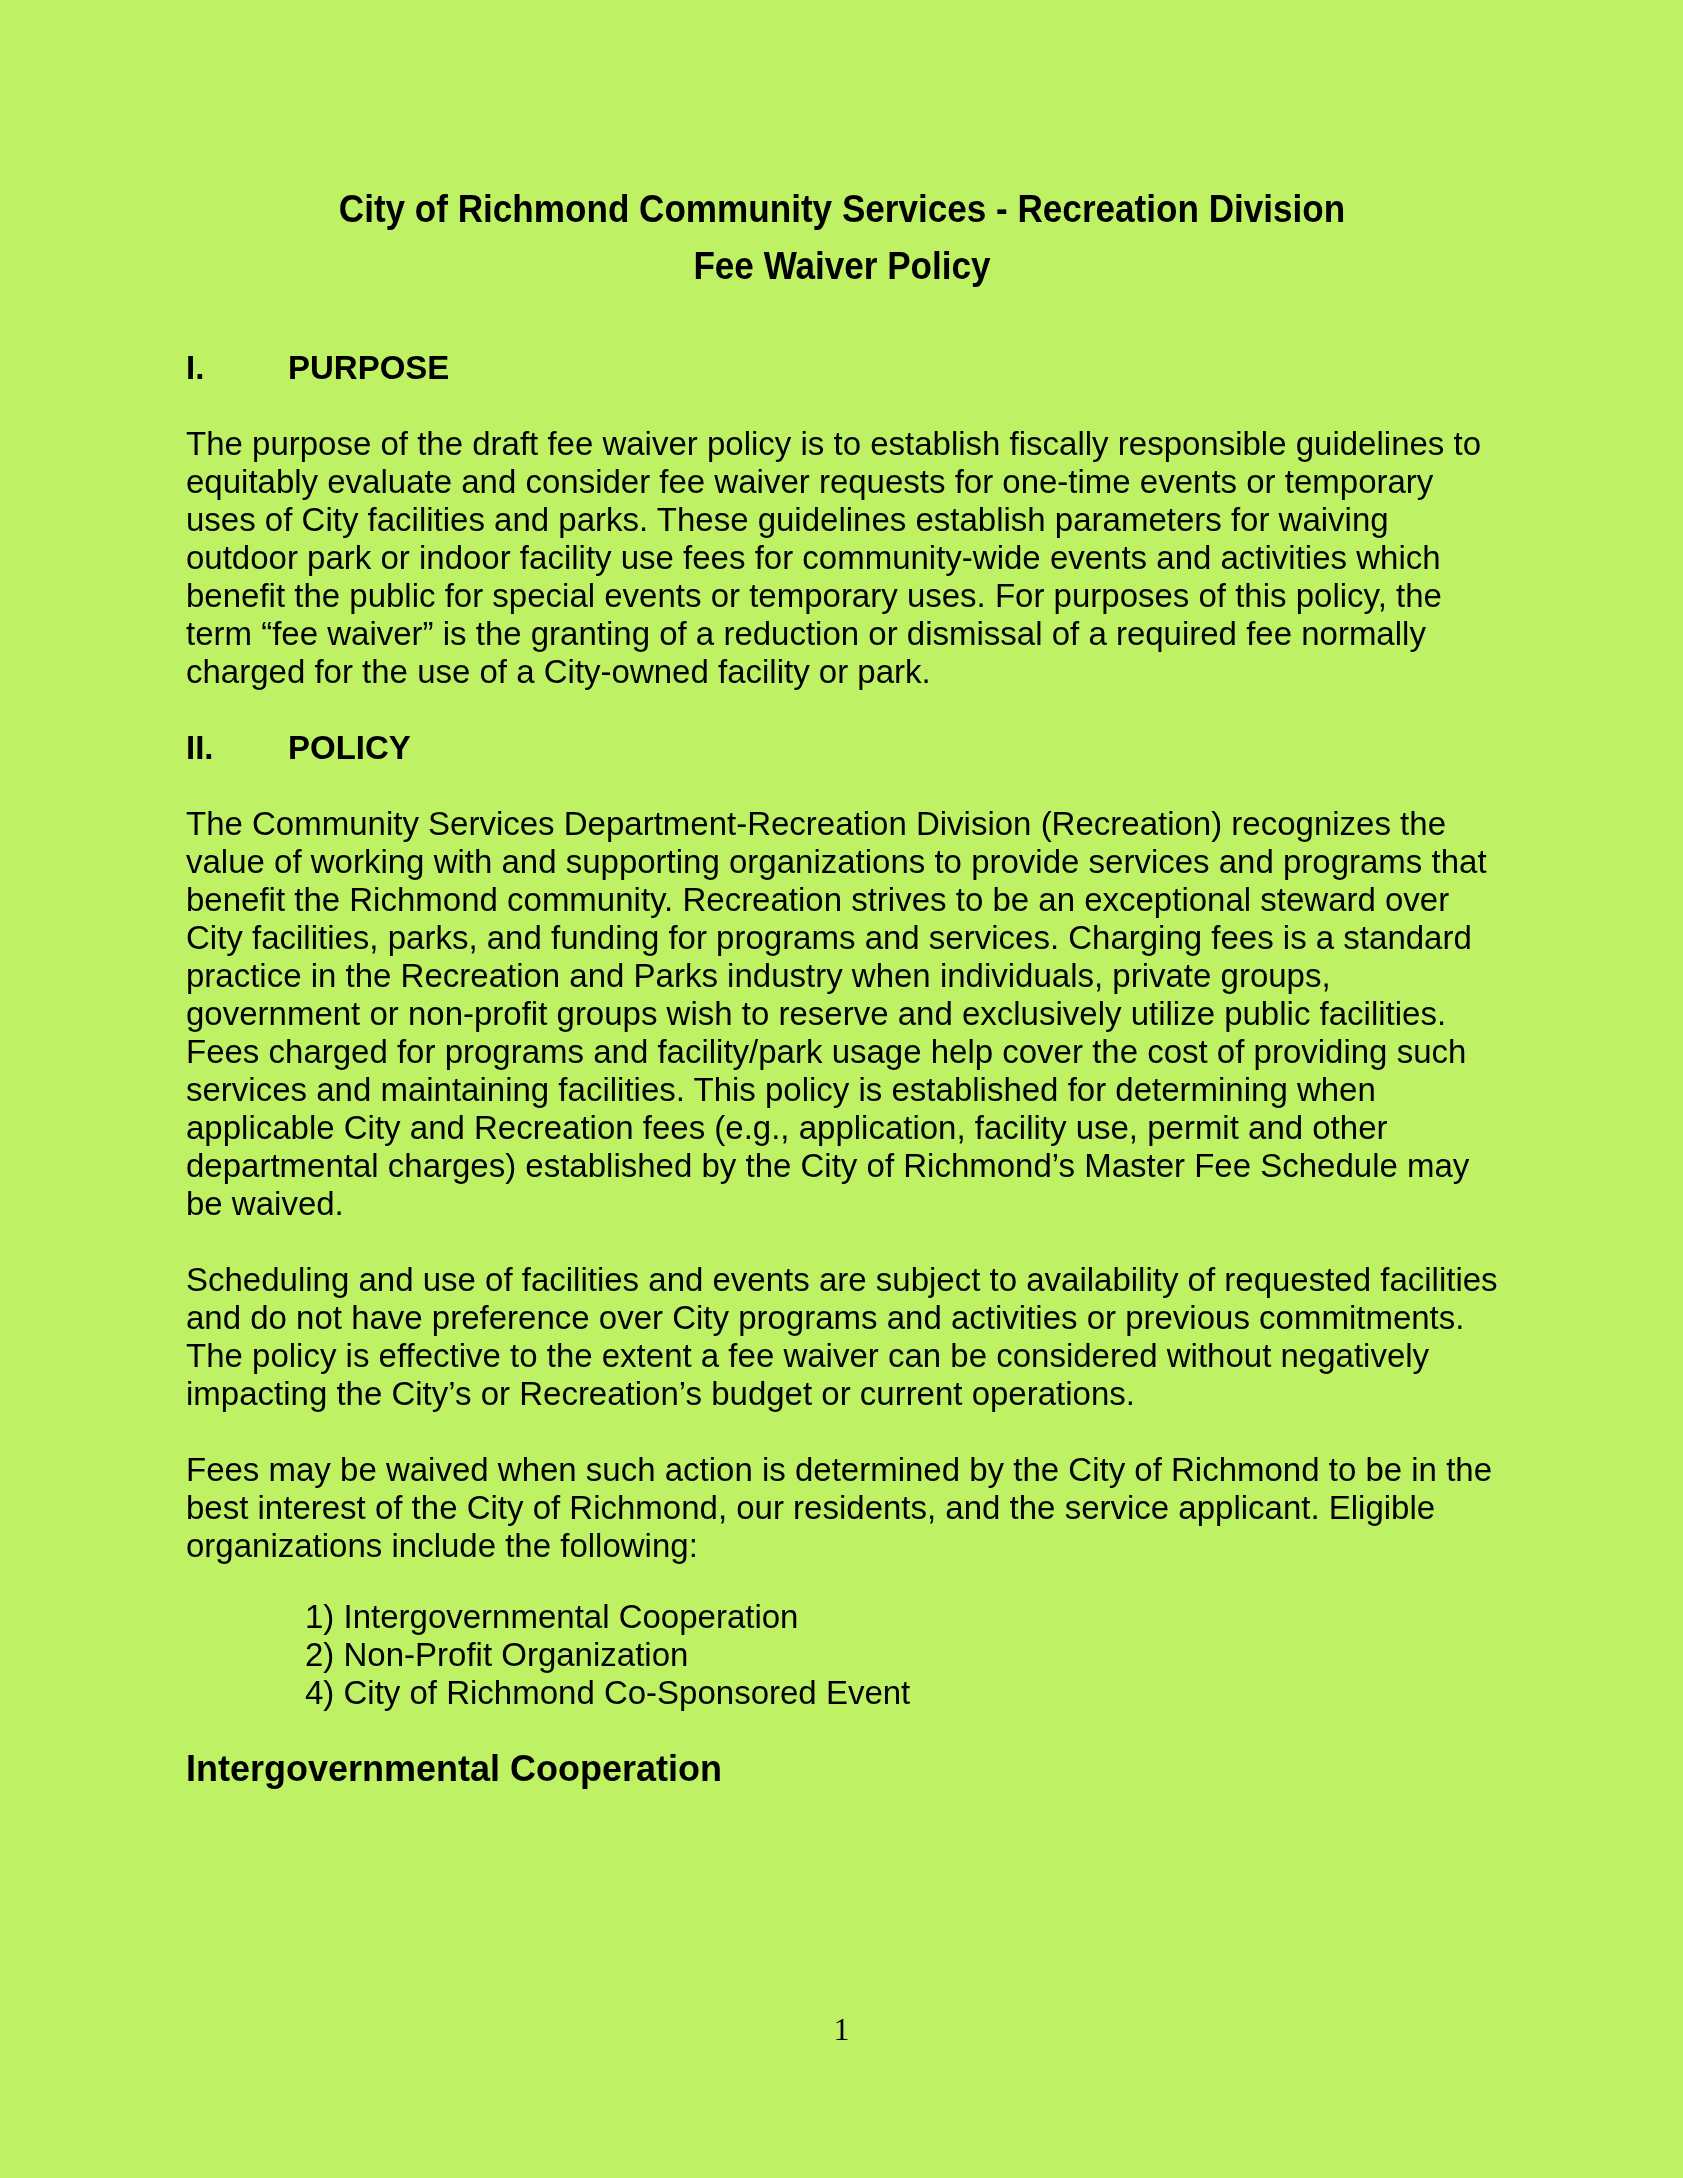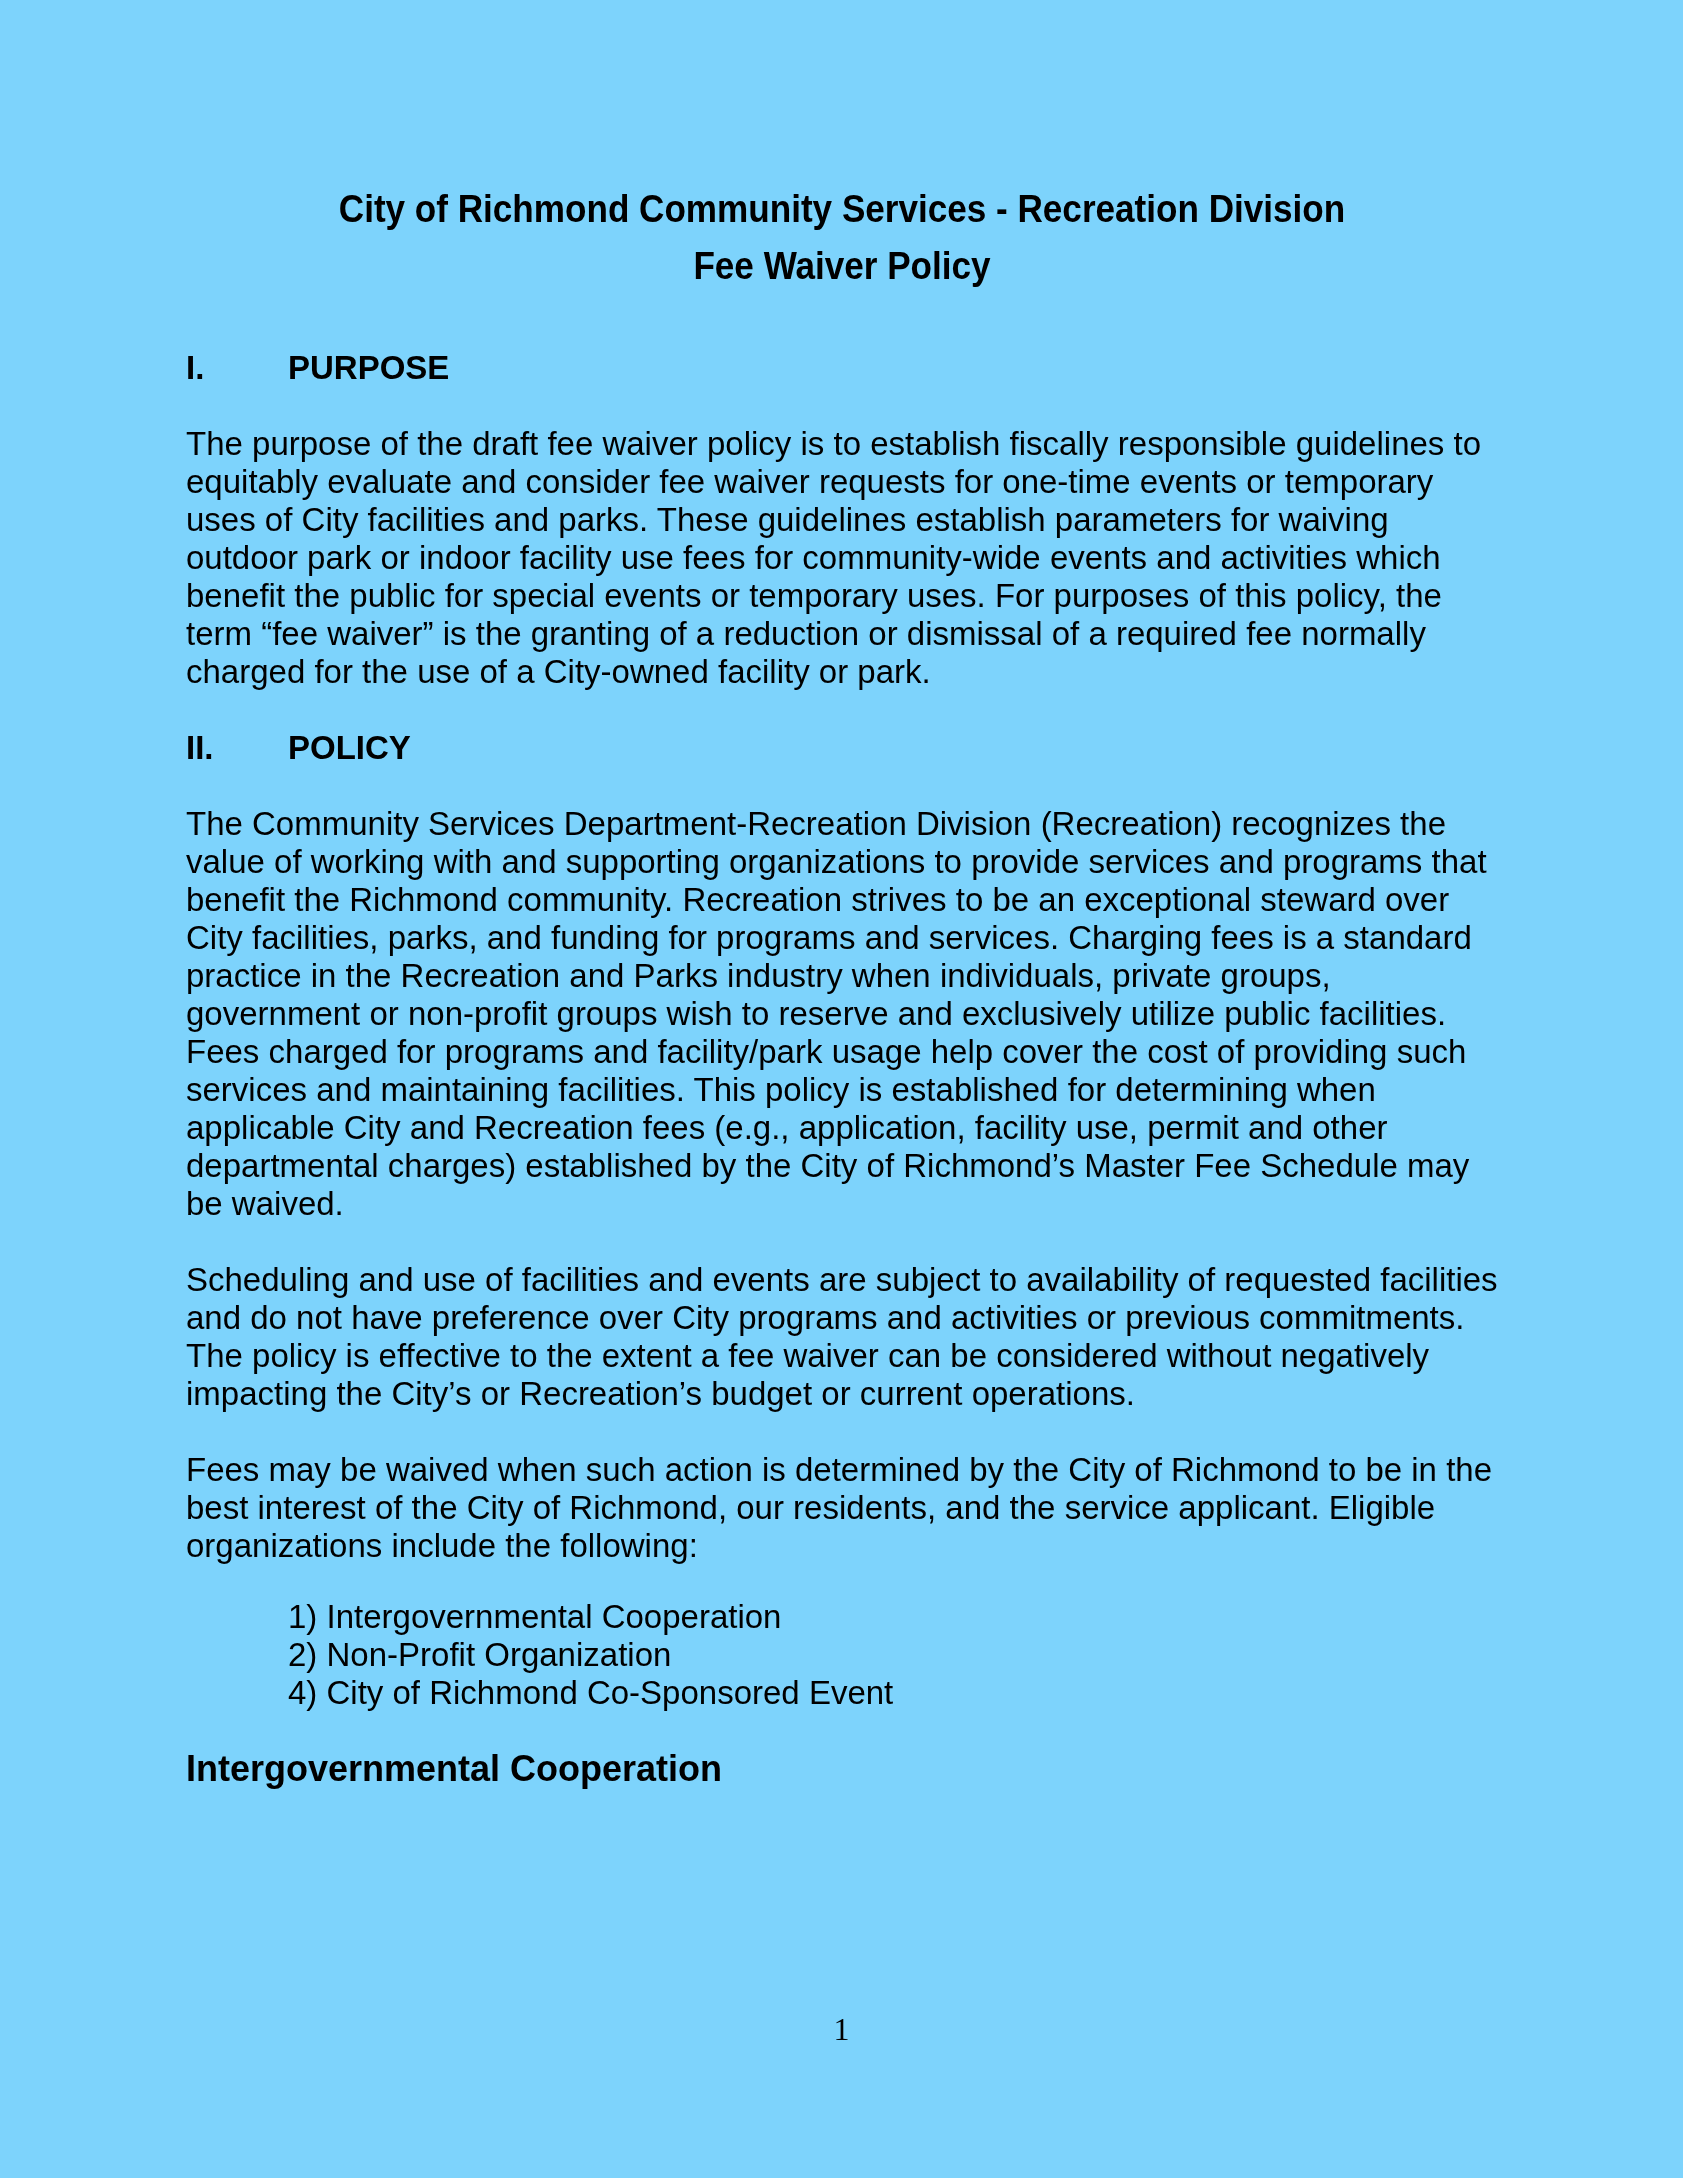--- a/index.html
+++ b/index.html
@@ -4,21 +4,21 @@
 <style>
   html, body {
     margin: 0;
     padding: 0;
     background: #e8e8e8;
   }
   .page {
     position: relative;
     width: 1683px;
     height: 2178px;
-    background: #7dd3fc;
+    background: #bef264;
     font-family: "Liberation Sans", sans-serif;
     color: #000000;
     overflow: hidden;
   }
   .content {
     position: absolute;
     left: 186px;
     top: 180px;
     width: 1312px;
   }
@@ -54,21 +54,21 @@
     line-height: 38px;
     margin-top: 38px;
     text-align: left;
   }
   .para.tight {
     margin-top: 0;
   }
   .numbered-list {
     font-size: 33px;
     line-height: 38px;
-    margin: 0;
+    margin: 17px;
     padding-left: 102px;
     list-style: none;
   }
   .subheading {
     font-weight: bold;
     font-size: 36px;
     line-height: 38px;
     margin-top: 38px;
   }
   .footer-page-number {

